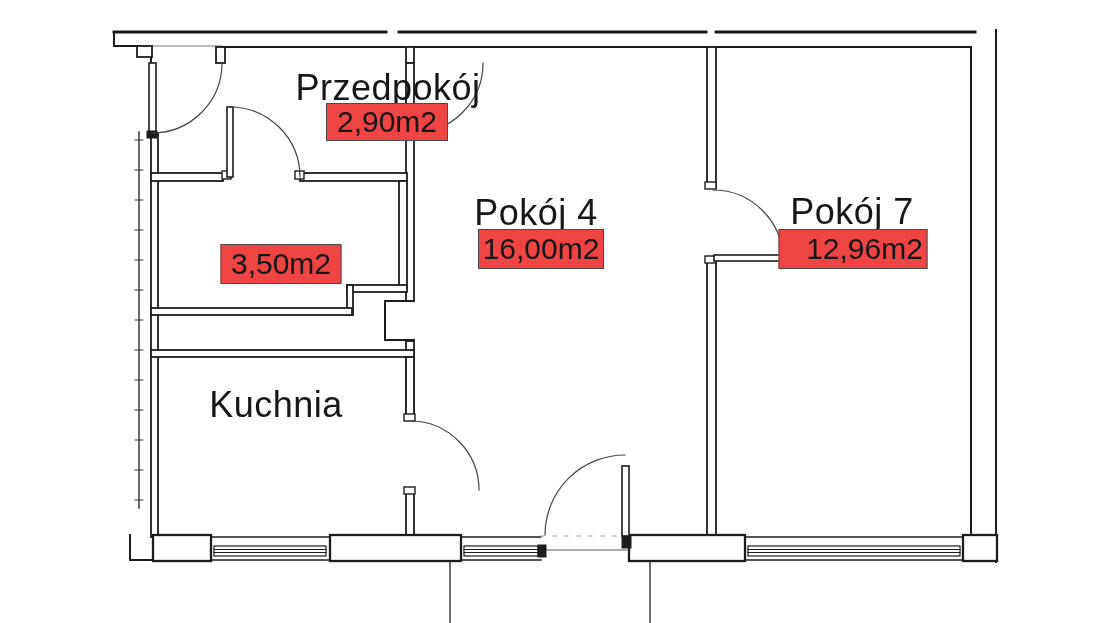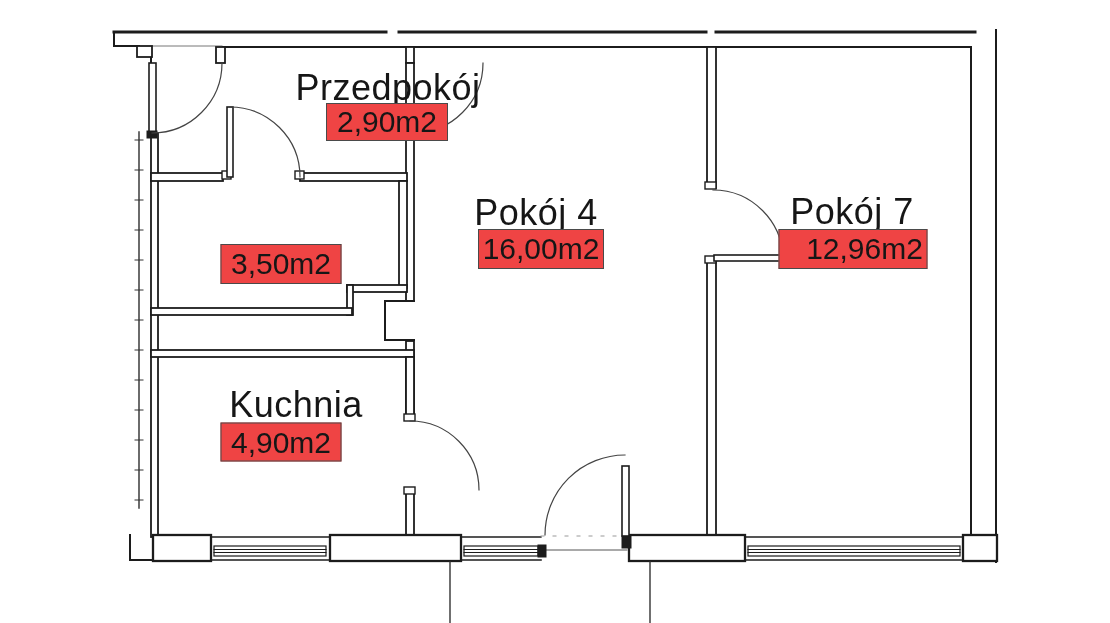--- a/index.html
+++ b/index.html
@@ -135,18 +135,15 @@
   <div class="room-label" style="left:536px;top:213px;">Pokój 4</div>
   <div class="area-box" style="left:541px;top:249px;width:124px;height:38px;">
     <span>16,00m2</span>
   </div>
 
   <div class="room-label" style="left:852px;top:212px;">Pokój 7</div>
   <div class="area-box" style="left:853px;top:249px;width:124px;height:38px;padding-left:23px;">
     <span>12,96m2</span>
   </div>
 
-  <div class="room-label" style="left:276px;top:405px;margin-left:20px;">Kuchnia</div>
-  <div class="area-box" style="left:281px;top:442px;width:119px;height:37px;">
-    <span>4,90m2</span>
-  </div>
+  <div class="room-label" style="left:276px;top:405px;">Kuchnia</div>
 
 </div>
 
 </body></html>

